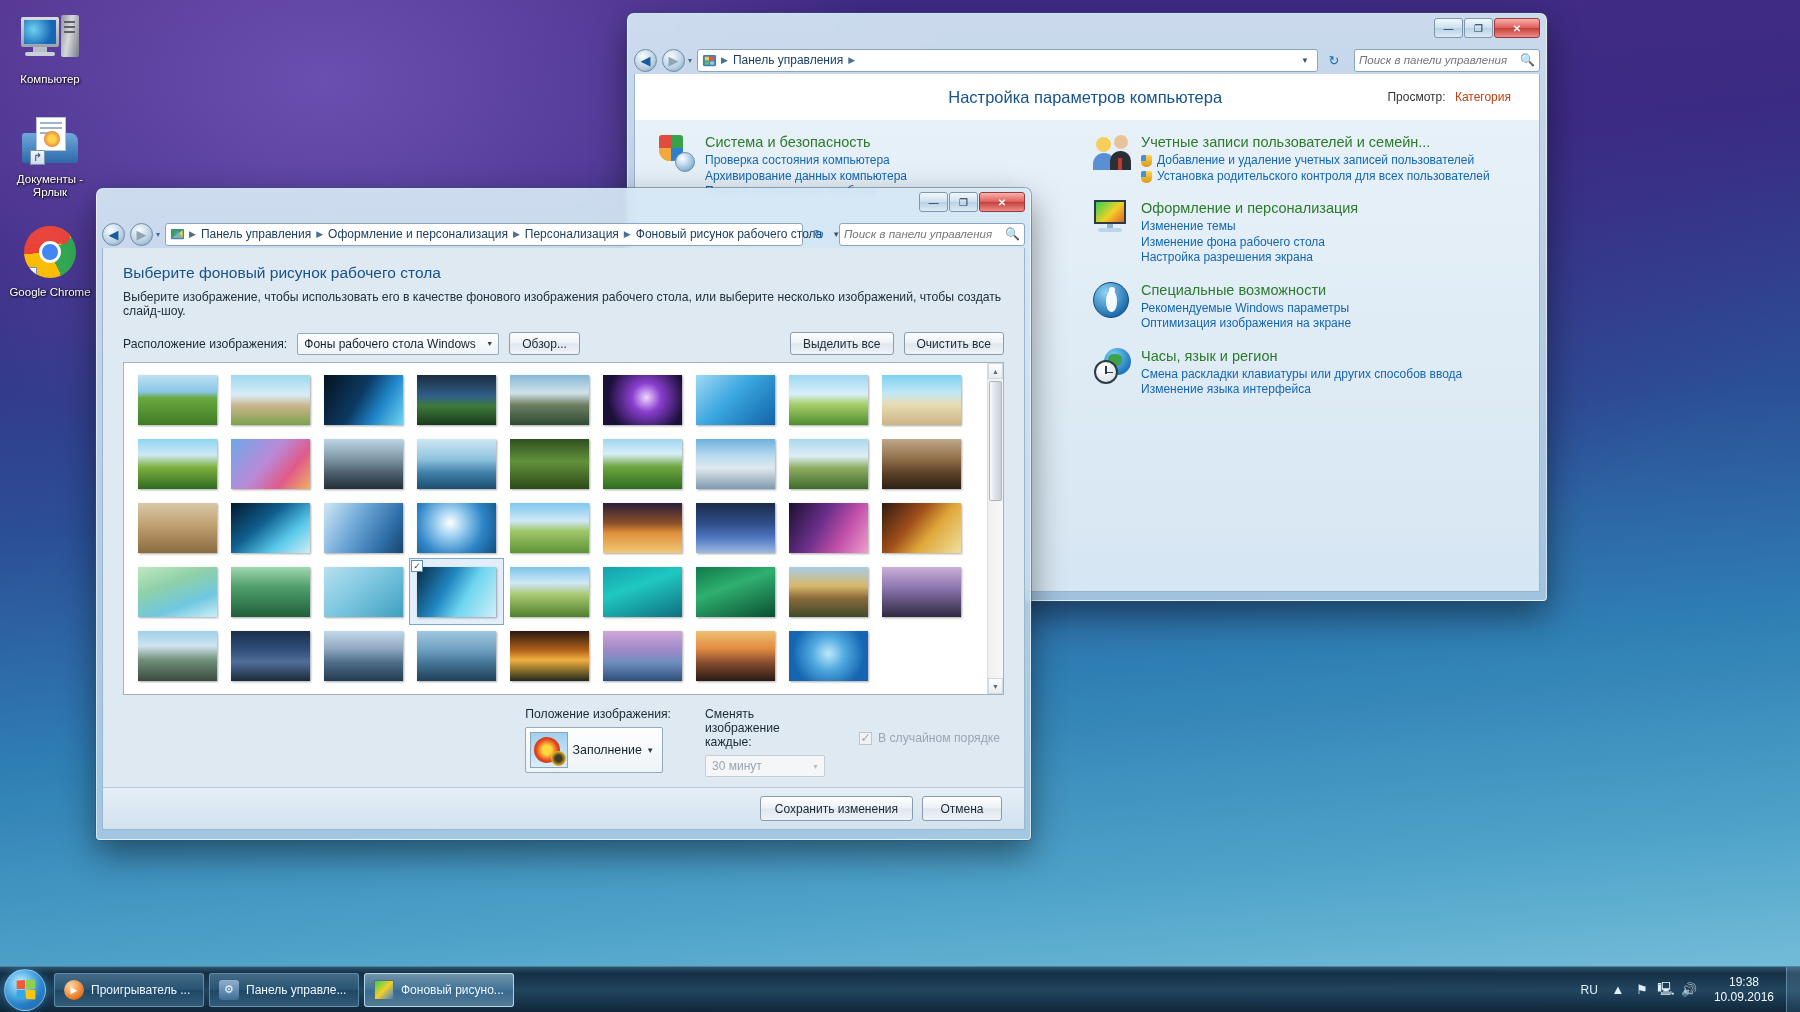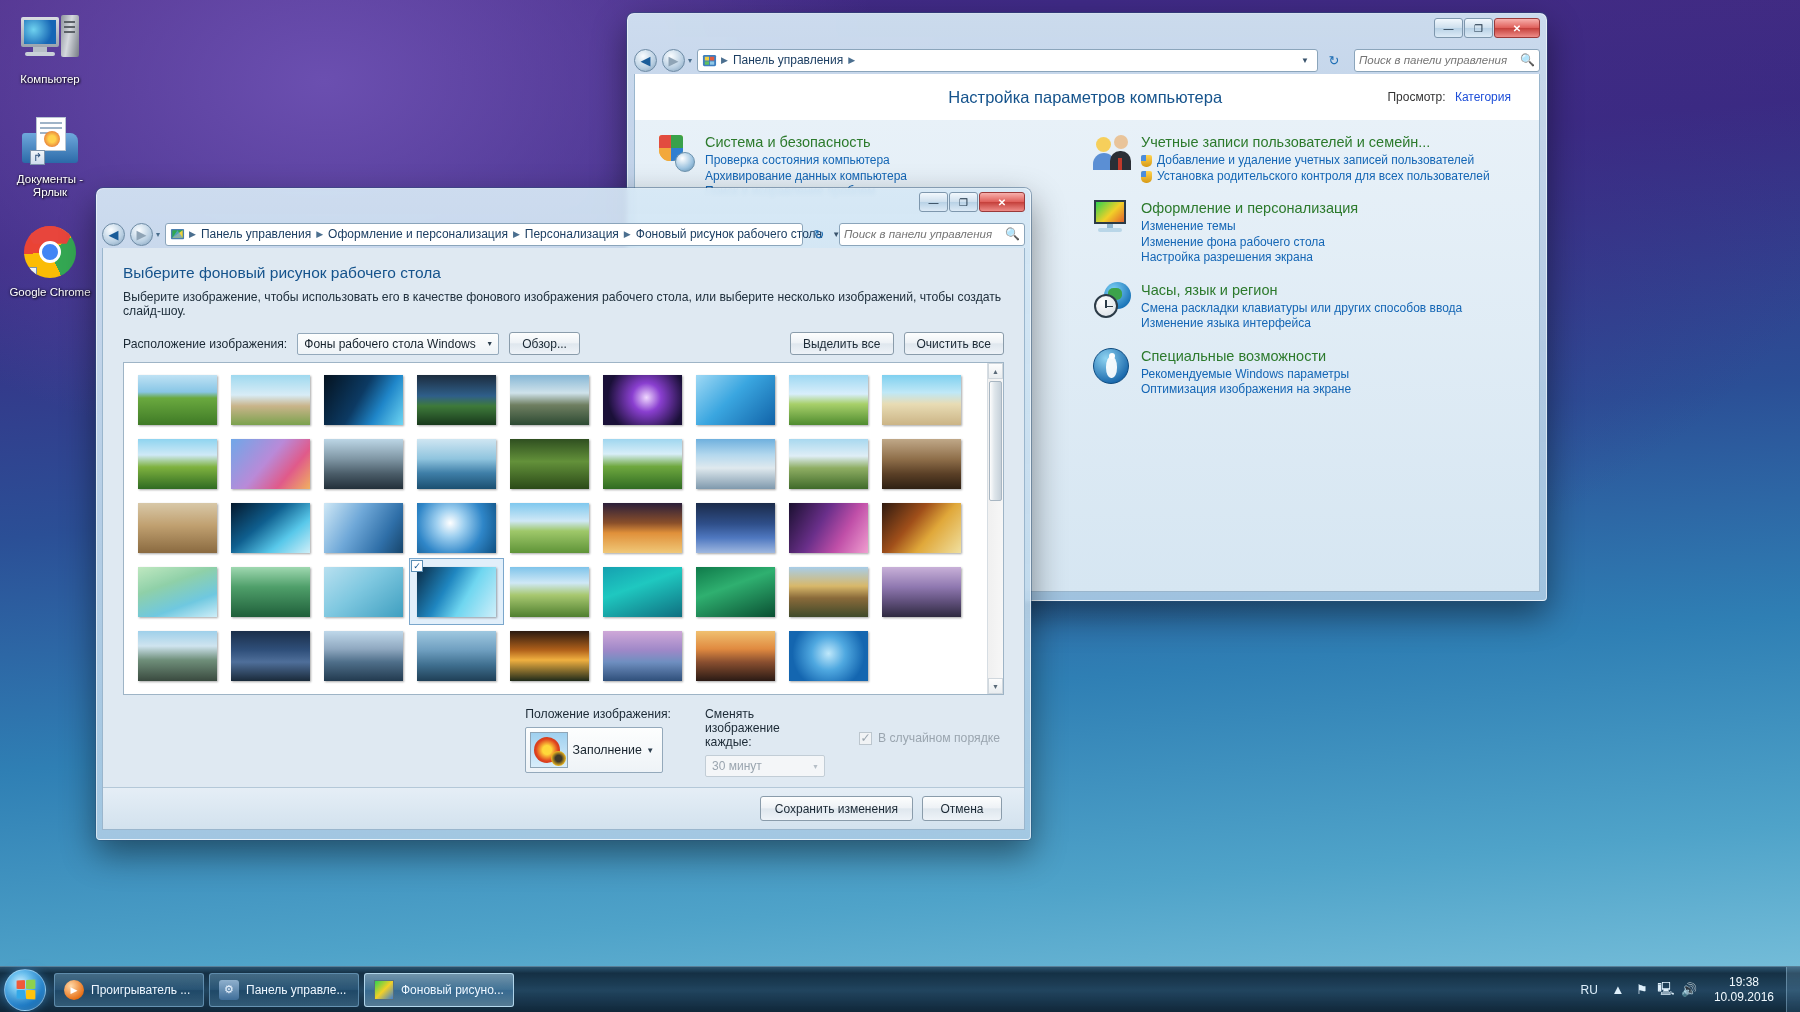--- a/index.html
+++ b/index.html
@@ -111,21 +111,21 @@
   #cp-window{ left:627px; top:13px; width:920px; height:588px; }
   #cp-window .body{
     background:#fff; border:1px solid #9ab6cd; border-top:0;
     height:calc(100% - 56px); overflow:hidden; position:relative;
     background:linear-gradient(180deg,#ffffff 0%,#ffffff 42px,#e8f1f8 43px,#d6e6f2 100%);
   }
   .cp-head{ height:46px; display:flex; align-items:center; padding:0 28px; background:#fff;}
   .cp-title{ flex:1; text-align:center; color:#15538c; font-size:16.5px; padding-left:120px;}
   .cp-view{ font-size:12px; color:#333; }
   .cp-view b{font-weight:normal;}
-  .cp-view a{ color:#1d4ed8; margin-left:6px; text-decoration:none; cursor:pointer;margin-top:44px;}
+  .cp-view a{ color:#c2410c; margin-left:6px; text-decoration:none; cursor:pointer;margin-top:44px;}
   .cp-cols{ display:flex; padding:14px 28px 0 22px; gap:18px;}
   .cp-col{ width:50%; }
   .cp-cat{ display:flex; gap:10px; margin-bottom:16px; }
   .cp-cat .ci{ width:38px; height:38px; flex:0 0 auto; position:relative; }
   .cp-cat h3{ font-size:14.5px; font-weight:normal; color:#2c7a2c; line-height:17px; margin-bottom:2px; cursor:pointer;}
   .cp-cat a{ display:block; font-size:12px; color:#1466b5; text-decoration:none; line-height:15.5px; cursor:pointer;}
   .cp-cat a.shield{ padding-left:16px; position:relative;}
   .shield-mini{position:absolute;left:0;top:2px;width:11px;height:12px;
     background:linear-gradient(#ffd34e,#d79a16);border-radius:2px 2px 5px 5px;}
   .shield-mini:after{content:"";position:absolute;left:0;top:0;width:5px;height:6px;background:#4b8ddd;border-radius:2px 0 0 0;}
@@ -438,39 +438,39 @@
             </div>
             <div>
               <h3>Оформление и персонализация</h3>
               <a>Изменение темы</a>
               <a>Изменение фона рабочего стола</a>
               <a>Настройка разрешения экрана</a>
             </div>
           </div>
           <div class="cp-cat">
             <div class="ci">
+              <div class="ico-ease"></div>
+            </div>
+            <div>
+              <h3>Специальные возможности</h3>
+              <a>Рекомендуемые Windows параметры</a>
+              <a>Оптимизация изображения на экране</a>
+            </div>
+          </div>
+          <div class="cp-cat">
+            <div class="ci">
               <div class="ico-clock">
                   <div class="globe"></div>
                   <div class="face"></div>
                 </div>
             </div>
             <div>
               <h3>Часы, язык и регион</h3>
               <a>Смена раскладки клавиатуры или других способов ввода</a>
               <a>Изменение языка интерфейса</a>
-            </div>
-          </div>
-          <div class="cp-cat">
-            <div class="ci">
-              <div class="ico-ease"></div>
-            </div>
-            <div>
-              <h3>Специальные возможности</h3>
-              <a>Рекомендуемые Windows параметры</a>
-              <a>Оптимизация изображения на экране</a>
             </div>
           </div>
         </div>
       </div>
     </div>
   </div>
 </div>
 
 <div class="win" id="bg-window">
   <div class="frame">

